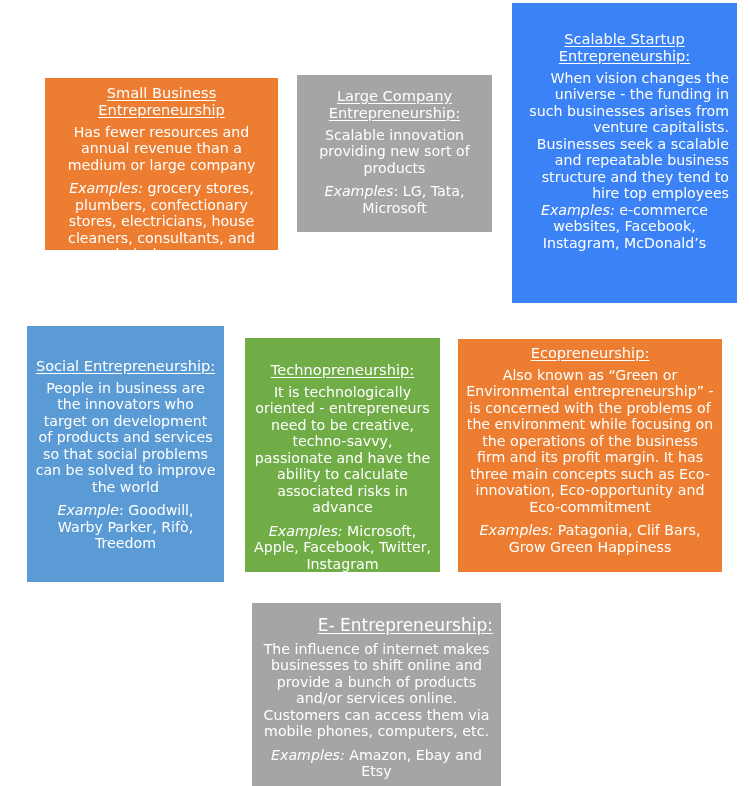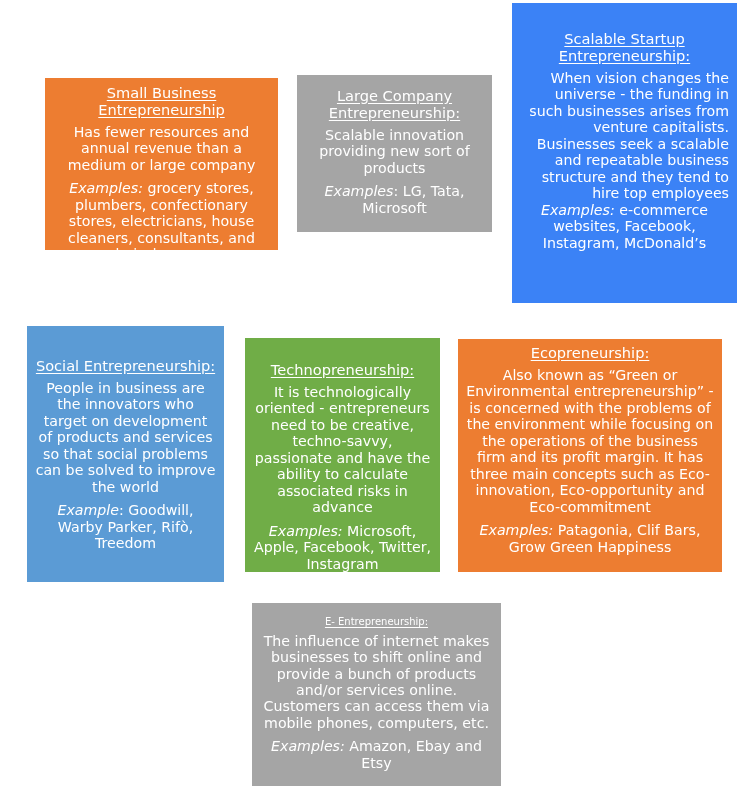--- a/index.html
+++ b/index.html
@@ -108,21 +108,21 @@
   #card-eco .title { font-size: 14.6px; }
 
   
   #card-e-entrepreneurship {
     left: 252px; top: 603px;
     width: 249px; height: 183px;
     background: #A5A5A5;
     font-size: 14.2px;
     padding-top: 13px;
   }
-  #card-e-entrepreneurship .title { font-size: 10px; }
+  #card-e-entrepreneurship .title { font-size: 17px; text-align: right; }
 </style>
 </head>
 <body>
 
 <div id="canvas">
 
   <div class="card" id="card-small-business">
     <span class="title">Small Business Entrepreneurship</span>
     <span class="para">Has fewer resources and annual revenue than a medium or large company</span>
     <span class="para"><em class="lead">Examples:</em><span> grocery stores, plumbers, confectionary stores, electricians, house cleaners, consultants, and hair dressers</span></span>

